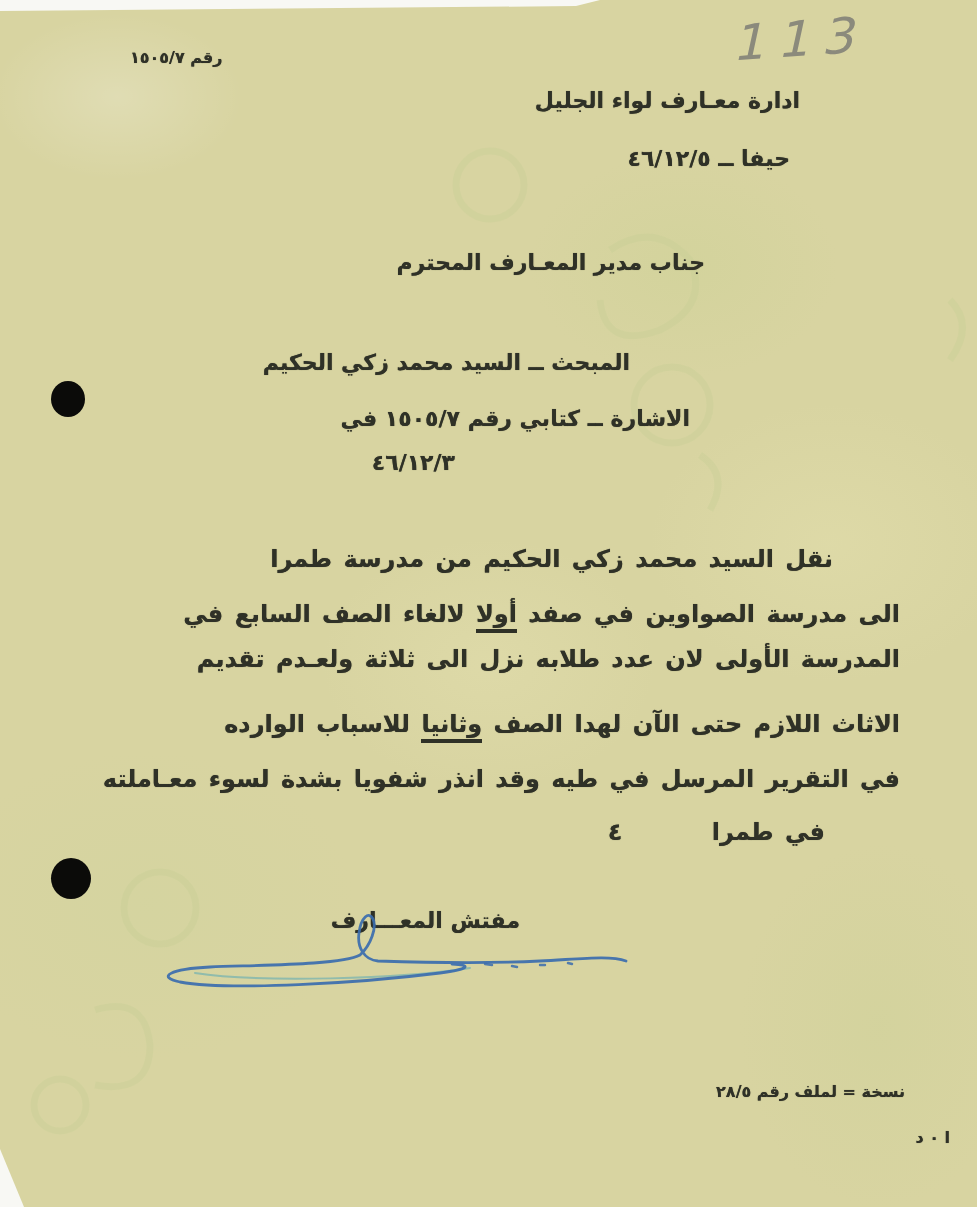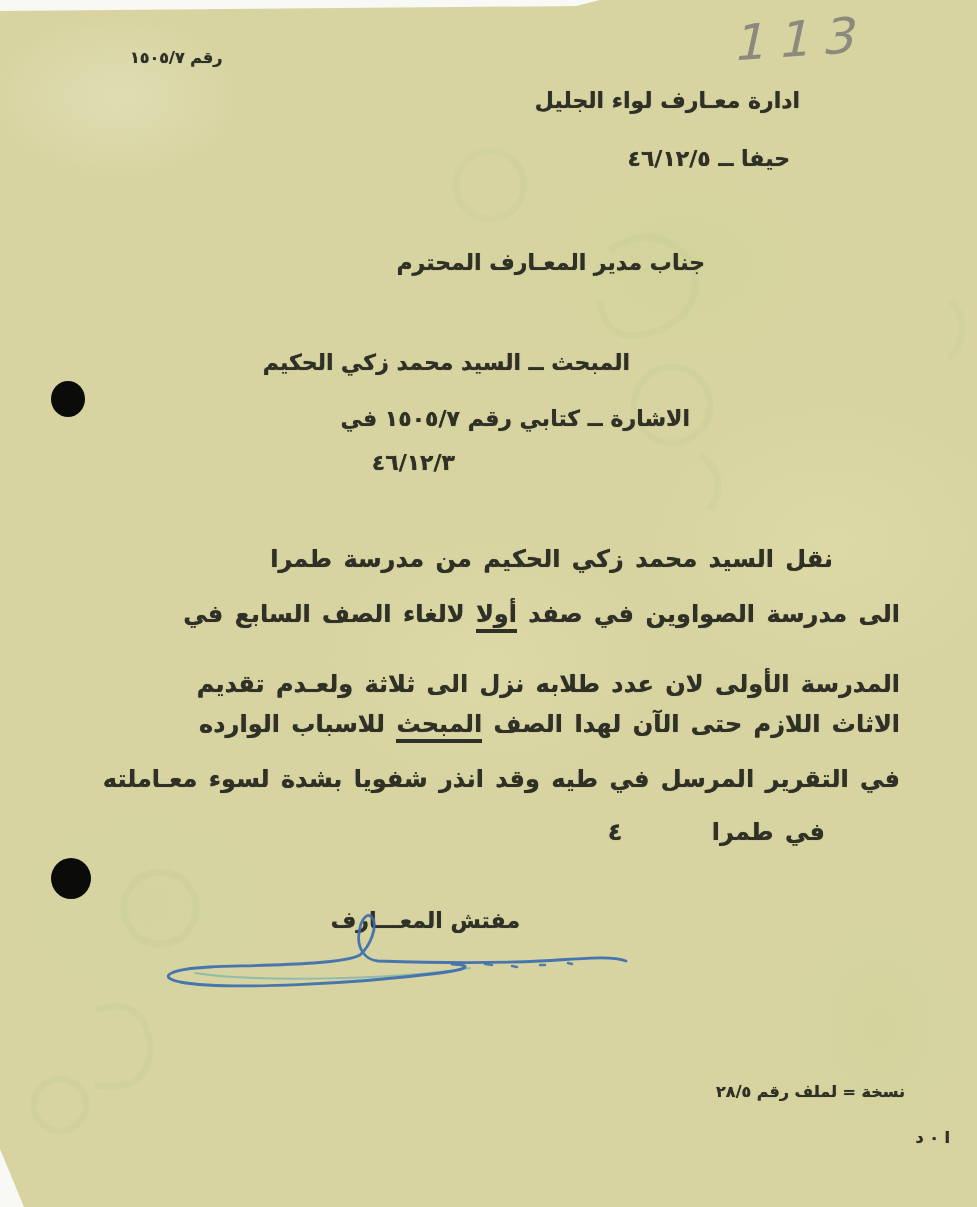--- a/index.html
+++ b/index.html
@@ -78,25 +78,25 @@
   <div class="txt sz22" style="right:522px;top:450px;">٤٦/١٢/٣</div>
 
   <div class="txt body-line" style="right:144px;top:545px;">نقل السيد محمد زكي الحكيم من مدرسة طمرا</div>
 
   <div class="txt body-line" style="right:77px;top:600px;margin-left:20px;">
     <span>الى مدرسة الصواوين في صفد</span>
     <span class="u">أولا</span>
     <span>لالغاء الصف السابع في</span>
   </div>
 
-  <div class="txt body-line" style="right:77px;top:670px;">المدرسة الأولى لان عدد طلابه نزل الى ثلاثة ولعـدم تقديم</div>
+  <div class="txt body-line" style="right:77px;top:645px;">المدرسة الأولى لان عدد طلابه نزل الى ثلاثة ولعـدم تقديم</div>
 
   <div class="txt body-line" style="right:77px;top:710px;">
     <span>الاثاث اللازم حتى الآن لهدا الصف</span>
-    <span class="u">المبحث</span>
+    <span class="u">وثانيا</span>
     <span>للاسباب الوارده</span>
   </div>
 
   <div class="txt body-line" style="right:77px;top:765px;">في التقرير المرسل في طيه وقد انذر شفويا بشدة لسوء معـاملته</div>
 
   <div class="txt body-line" style="right:152px;top:818px;">
     <span>في طمرا</span>
     <span class="gap-mark">٤</span>
   </div>
 

